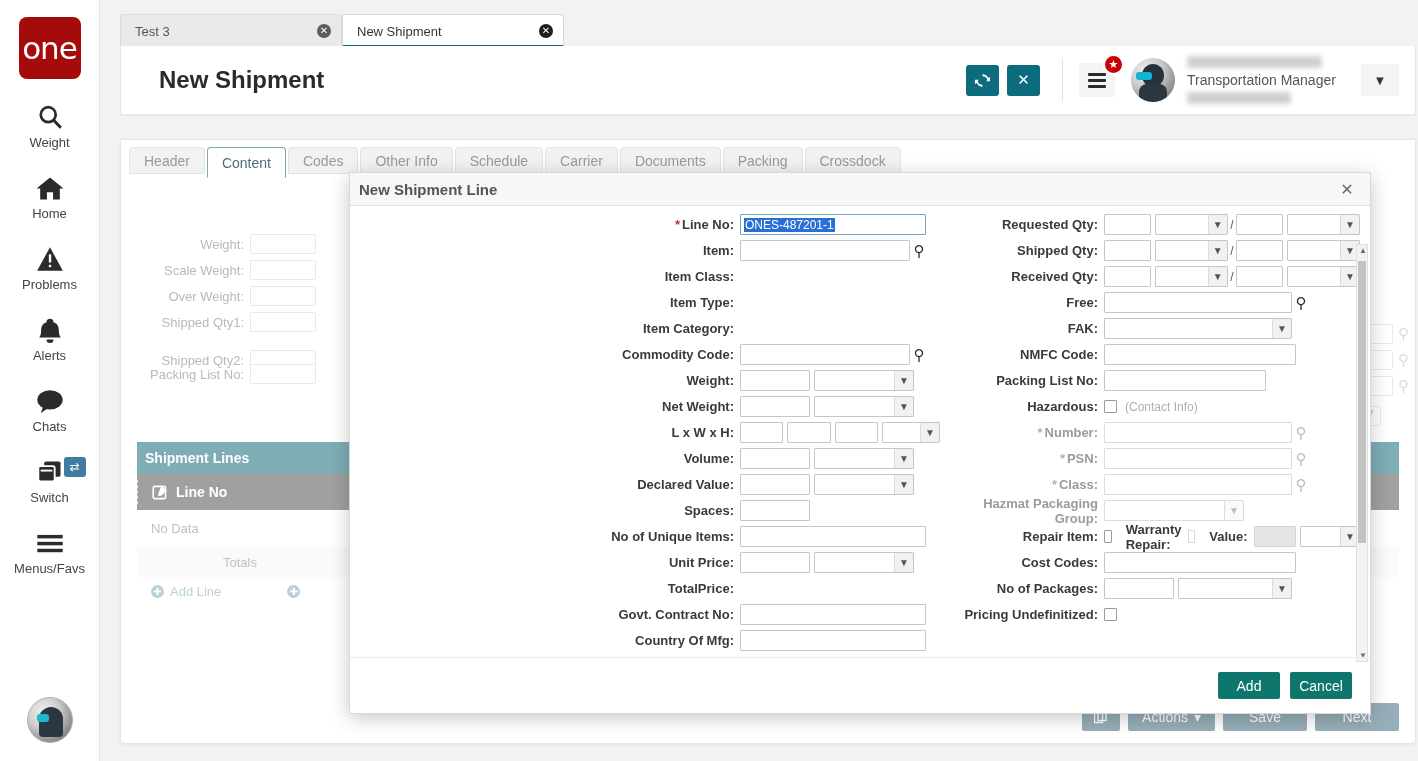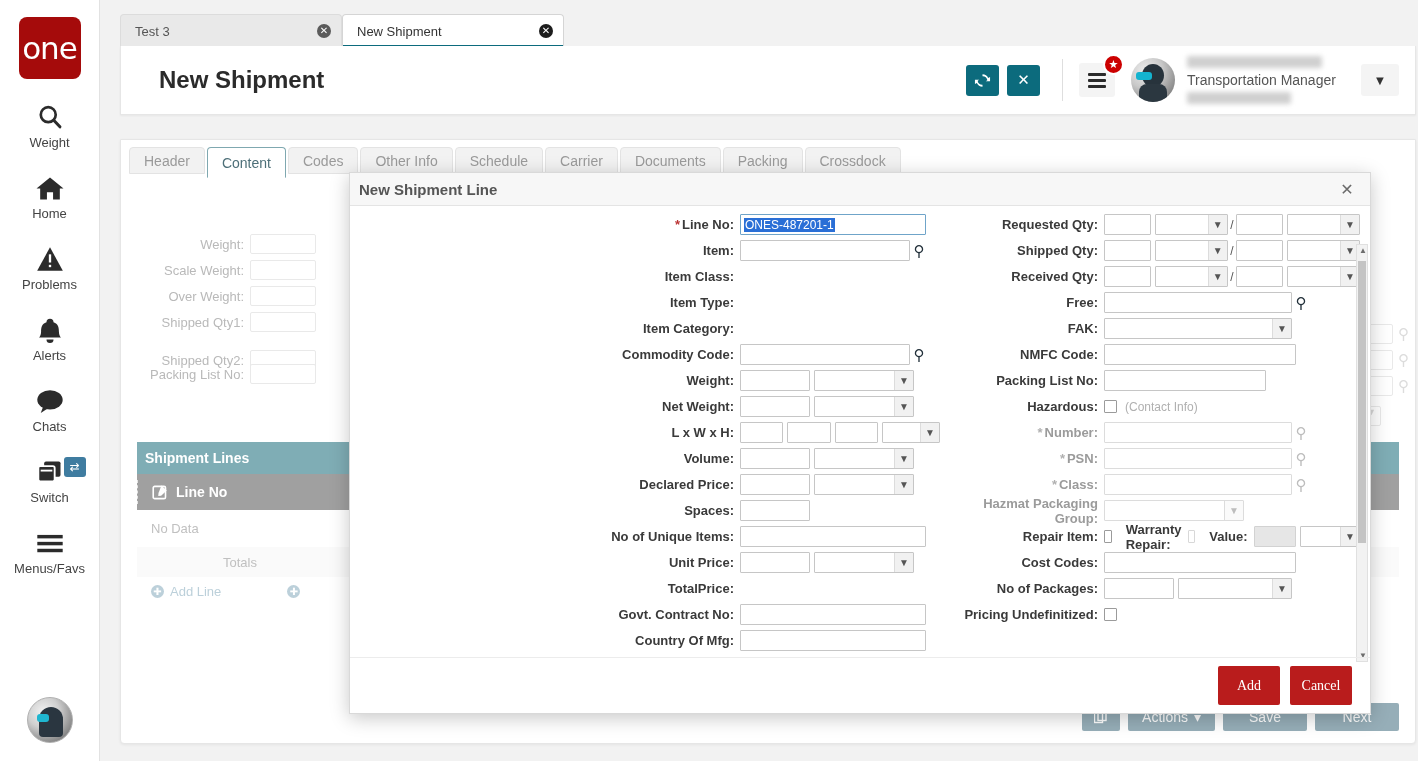--- a/index.html
+++ b/index.html
@@ -152,22 +152,22 @@
   .modal-x { width:22px; height:22px; color:#6b6b6b; font-size:16px; cursor:pointer;
     display:flex; align-items:center; justify-content:center; }
   .modal-body { position:absolute; left:0; top:33px; width:1022px; height:439px; }
   .mscroll-v { position:absolute; right:4px; top:38px; width:12px; height:418px; background:#f2f2f2; border:1px solid #e0e0e0; }
   .mscroll-v .vthumb { position:absolute; left:1px; top:16px; width:8px; height:282px; background:#c4c4c4; }
   .mscroll-v .va { position:absolute; left:2px; width:8px; text-align:center; color:#6d6d6d; font-size:8px; }
 
   .modal-ftr { position:absolute; left:0; bottom:0; width:1020px; height:56px;
     border-top:1px solid #ececec; display:flex; align-items:center; justify-content:flex-end;
     padding-right:18px; gap:10px; }
-  .btn-primary { height:39px; min-width:62px; background:#b91c1c; color:#fff; border:none; border-radius:2px;
-    font-size:14px; cursor:pointer;font-family:Liberation Serif, serif; }
+  .btn-primary { height:27px; min-width:62px; background:#0f766e; color:#fff; border:none; border-radius:2px;
+    font-size:14px; cursor:pointer; }
 
   
   .col { position:absolute; top:6px; }
   .colL { left:0; width:590px; }
   .colR { left:590px; width:420px; }
   .frow { display:flex; align-items:center; height:25px; margin-bottom:1px; }
   .flabel { font-size:13px; font-weight:bold; color:#3a3a3a; text-align:right; padding-right:6px; flex:none; }
   .flabel.dim { color:#9b9b9b; font-weight:bold; }
   .req { color:#b33; padding-right:2px; }
   .inp { height:21px; border:1px solid #c6c6c6; background:#fff; border-radius:1px; font-size:12px;
@@ -544,21 +544,21 @@
 
           <div class="frow">
             <div class="flabel" style="width:390px">Volume:</div>
             <div class="inp" style="width:70px"></div>
             <div class="sel" style="width:100px; margin-left:4px">
                 <div class="arrowbox">▼</div>
               </div>
           </div>
 
           <div class="frow">
-            <div class="flabel" style="width:390px">Declared Price:</div>
+            <div class="flabel" style="width:390px">Declared Value:</div>
             <div class="inp" style="width:70px"></div>
             <div class="sel" style="width:100px; margin-left:4px">
                 <div class="arrowbox">▼</div>
               </div>
           </div>
 
           <div class="frow">
             <div class="flabel" style="width:390px">Spaces:</div>
             <div class="inp" style="width:70px"></div>
           </div>

